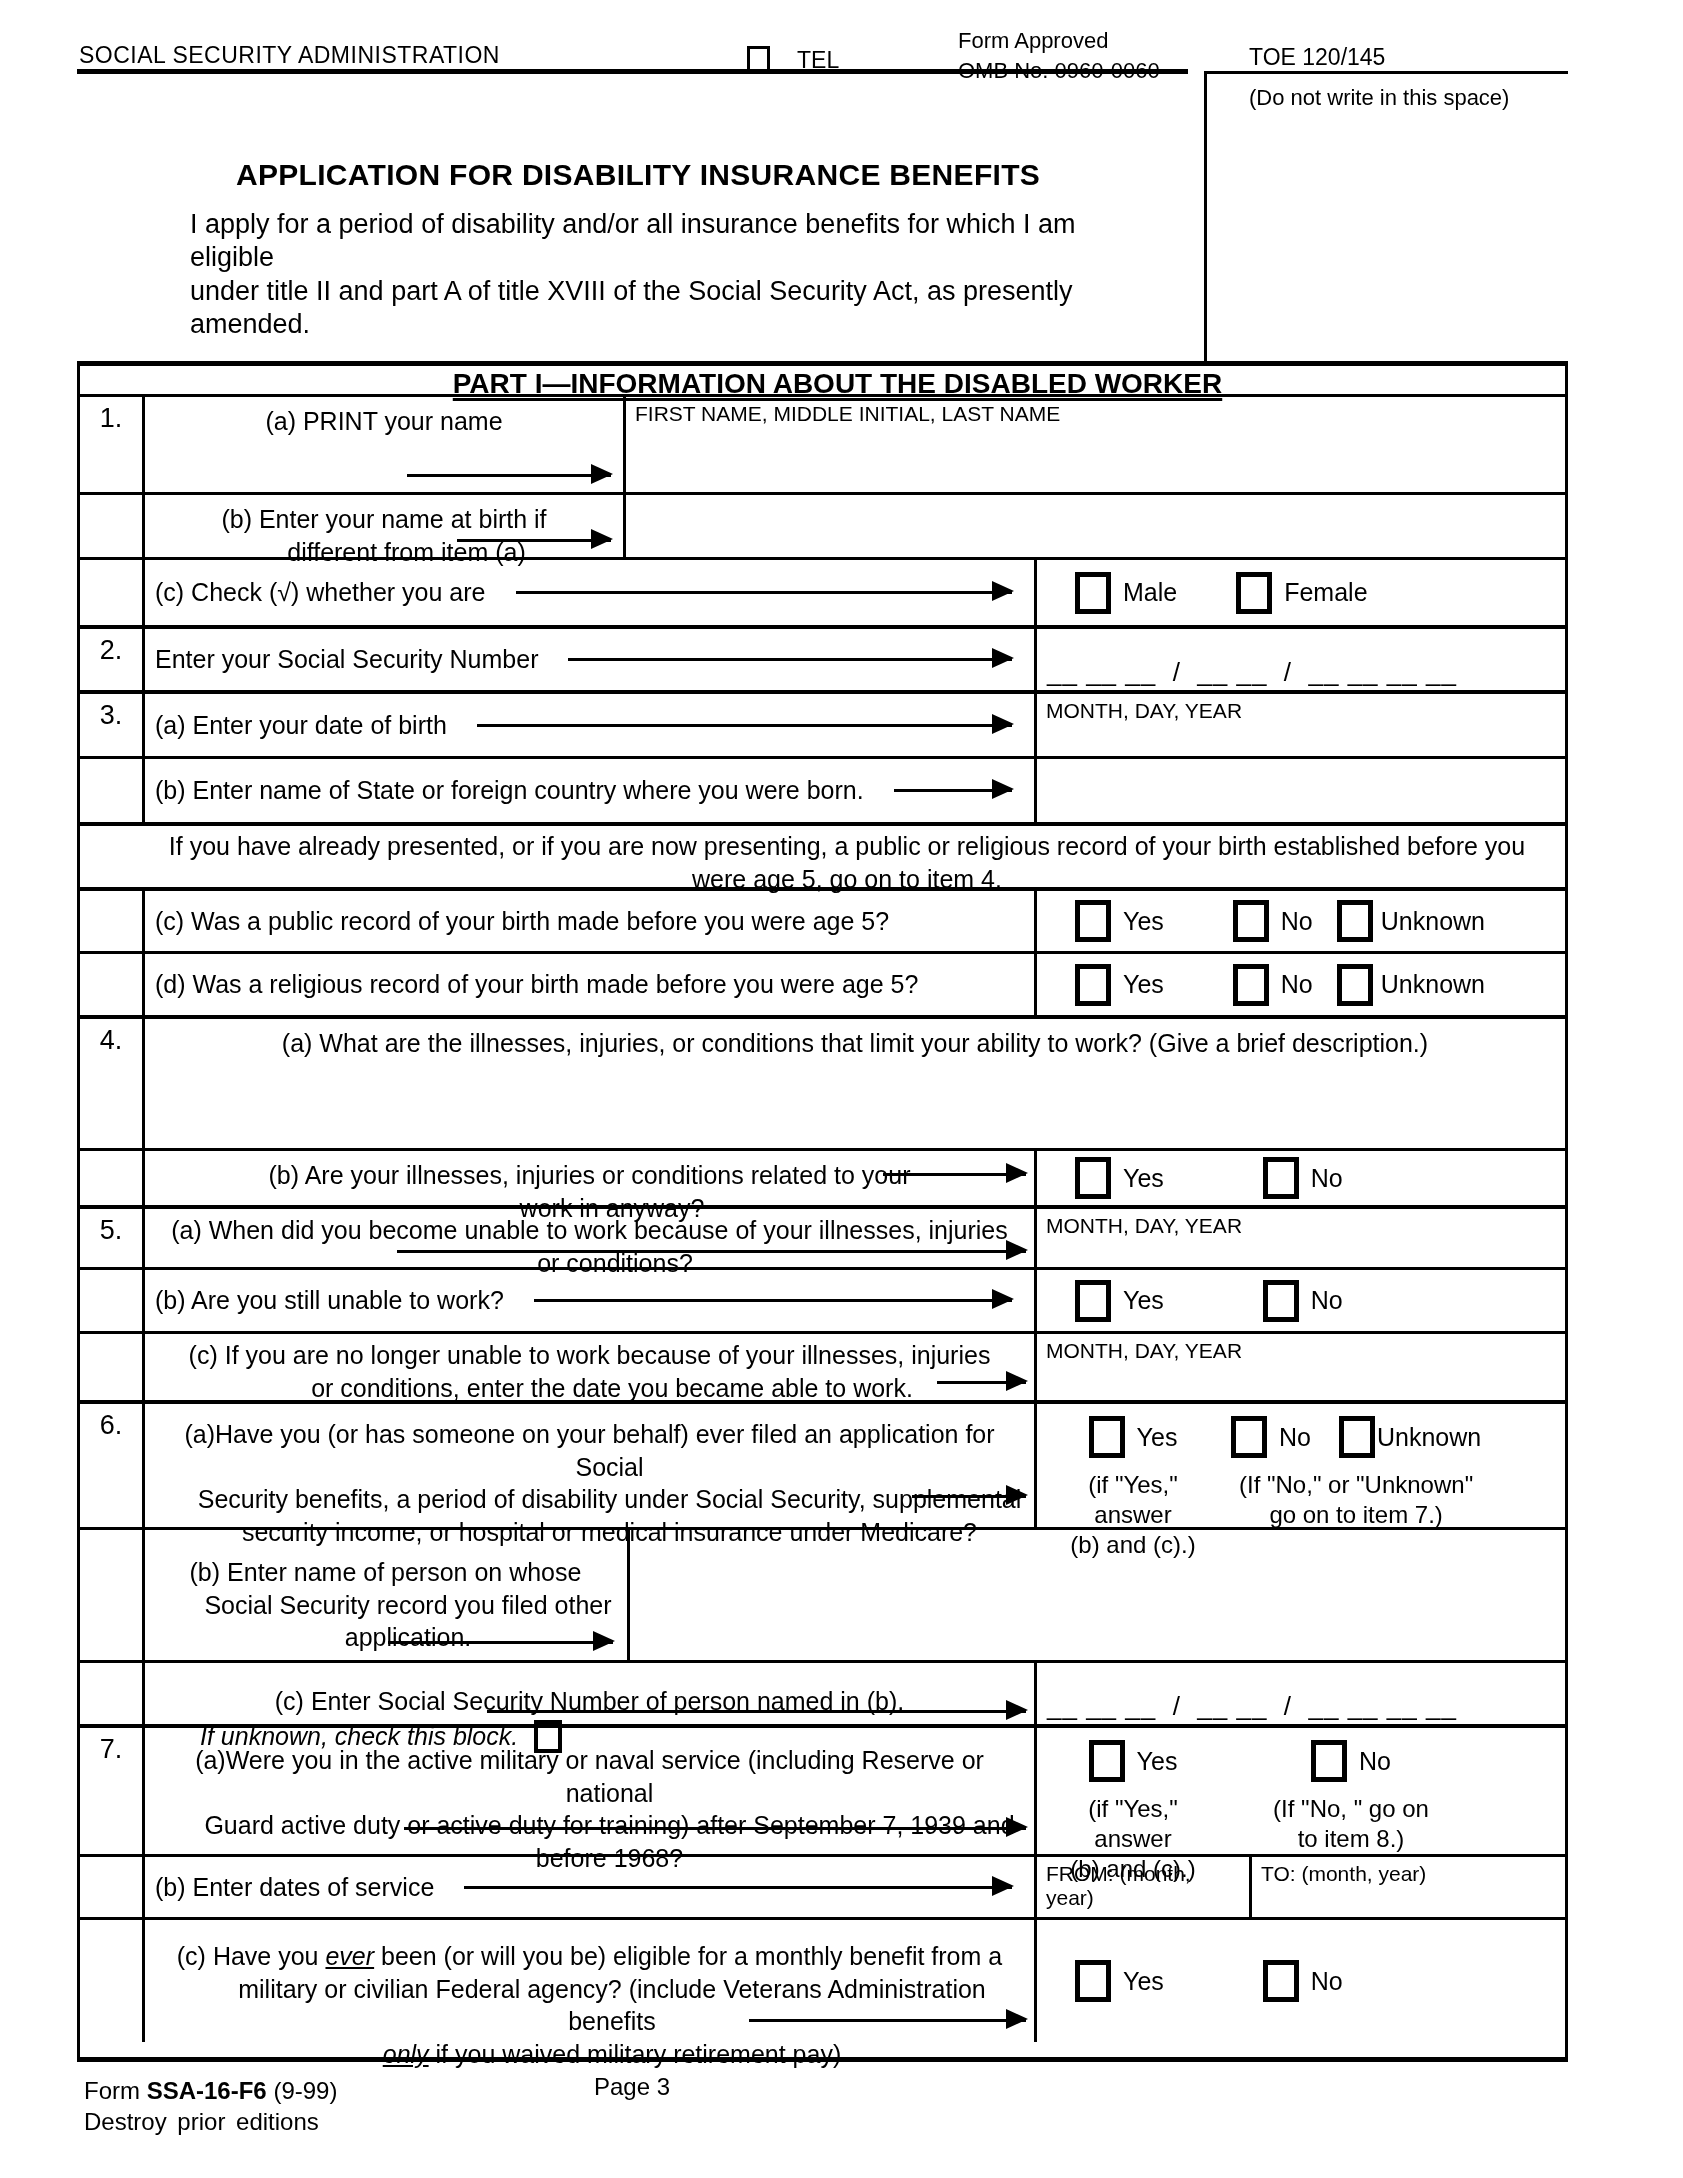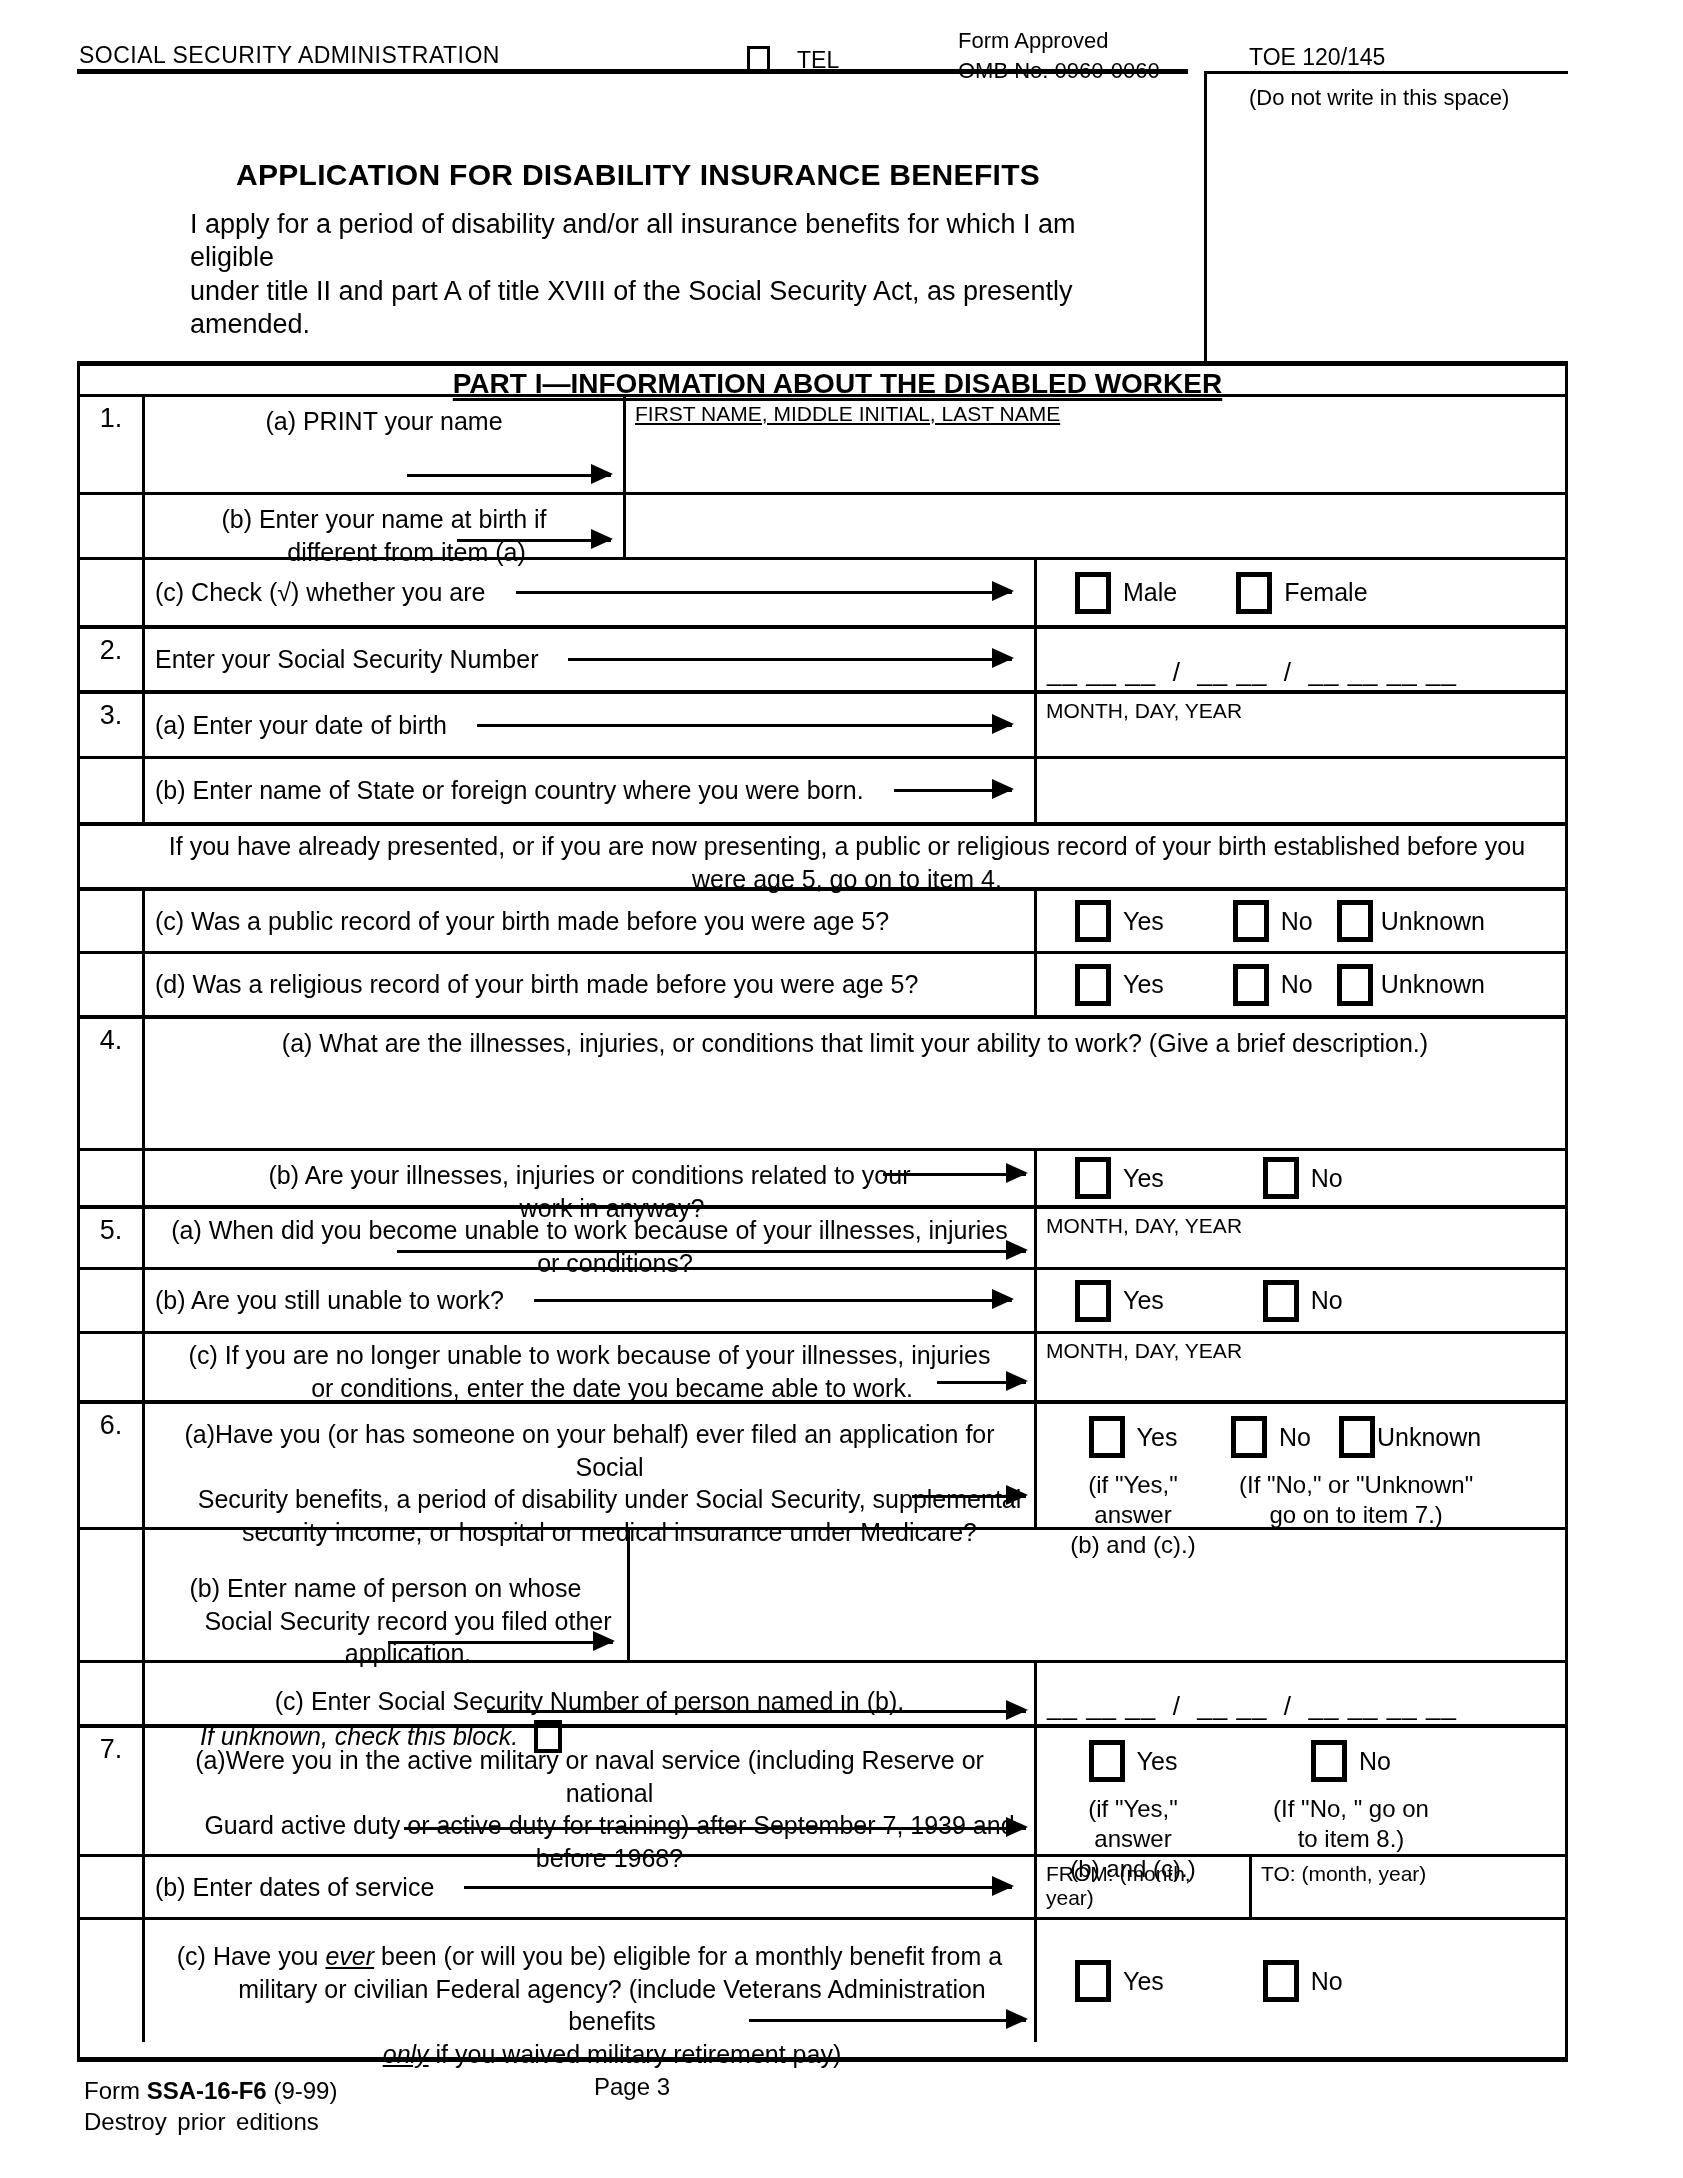--- a/index.html
+++ b/index.html
@@ -29,21 +29,21 @@
     box-sizing:border-box; display:flex; flex-direction:column;
   }
   .row { display:flex; box-sizing:border-box; border-top:3px solid #000; position:relative; flex:0 0 auto; }
   .row.first { border-top:none; }
   .row.thick { border-top-width:4px; }
   .gut { flex:0 0 65px; border-right:3px solid #000; box-sizing:border-box;
          display:flex; justify-content:center; padding-top:6px; font-size:27px; }
   .cell { flex:1 1 auto; position:relative; padding:8px 10px; font-size:25px; line-height:1.3; box-sizing:border-box;text-align:center; }
   .cell.vc { display:flex; align-items:center; }
   .right { flex:0 0 531px; border-left:3px solid #000; box-sizing:border-box; position:relative; font-size:25px; }
-  .right.wide { flex-basis:942px;text-decoration:underline; }
+  .right.wide { flex-basis:942px; }
   .right.w6b { flex-basis:938px; }
 
   .q { text-indent:-45px; padding-left:45px; white-space:pre-line; }
   .part1 { padding:2px 0 0 30px; font-size:28px; font-weight:bold; }
   .part1 span { text-decoration:underline; text-decoration-thickness:3px; text-underline-offset:5px; }
 
   .sml { font-size:21px; padding:5px 9px; }
 
   
   .cb { display:inline-block; width:26px; height:32px; border:5px solid #000; background:#fff; flex:0 0 auto; }
@@ -311,21 +311,21 @@
               <div>(If "No," or "Unknown"</div>
               <div>go on to item 7.)</div>
             </div>
           </div>
         </div>
       </div>
     </div>
 
     <div class="row" style="height:133px">
       <div class="gut"></div>
-      <div class="cell" style="padding-top:42px">
+      <div class="cell" style="padding-top:26px">
         <div class="q" style="width:416px">(b) Enter name of person on whose
 Social Security record you filed other
 application.</div>
         <div class="arr" style="left:243px; right:14px; bottom:16px"></div>
       </div>
       <div class="right w6b"></div>
     </div>
 
     <div class="row" style="height:64px">
       <div class="gut"></div>

